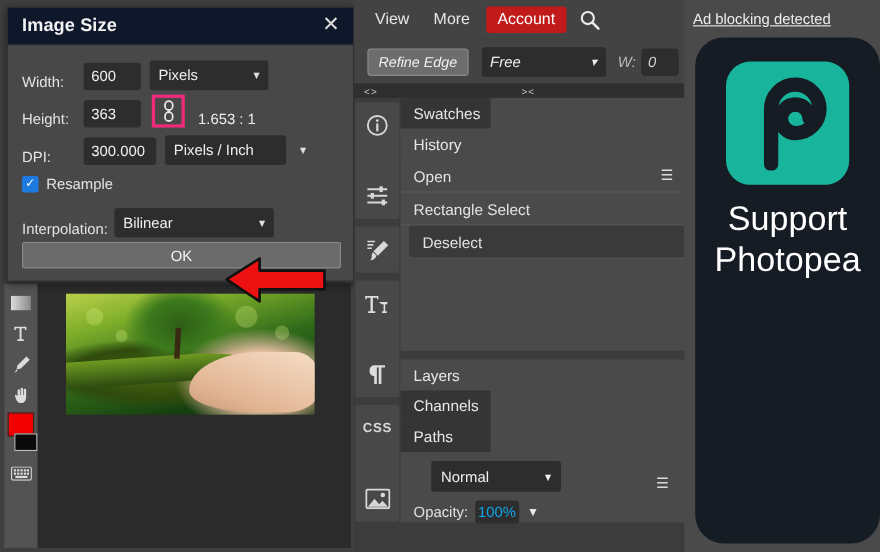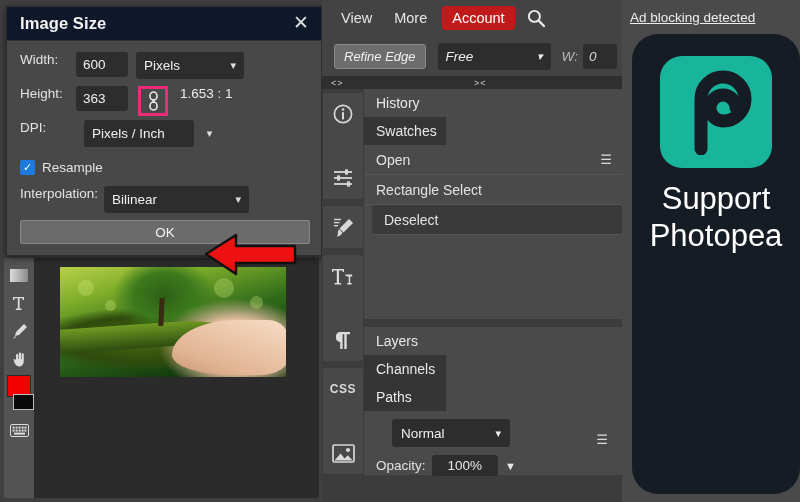--- a/index.html
+++ b/index.html
@@ -90,21 +90,21 @@
   .dlg-title h1 {
     font-size: 16.5px; font-weight: bold; color: #f2f2f2;
     letter-spacing: .1px;
   }
   .dlg-close {
     margin-left: auto; color: #dcdcdc; font-size: 19px;
     width: 24px; height: 24px; line-height: 22px; text-align: center;
     cursor: pointer; font-weight: 300;
   }
   .dlg-body { padding: 11px 13px 0 13px; }
-  .row { display: flex; align-items: flex-start; height: 30px; margin-bottom: 4px; }
+  .row { display: flex; align-items: flex-end; height: 30px; margin-bottom: 4px; }
   .lbl { color: #e3e3e3; font-size: 13.5px; }
   .lbl-w { width: 56px; }
   .inp {
     background: #2d2d2d; color: #efefef; font-size: 13.5px;
     border: none; border-radius: 3px;
     height: 25px; padding: 0 7px;
     display: flex; align-items: center;
     overflow: hidden; white-space: nowrap;
     font-family: "Liberation Sans", sans-serif;
   }
@@ -228,22 +228,22 @@
     background: #2d2d2d; color: #efefef; font-size: 13.5px;
     border-radius: 3px; height: 28px; width: 118px;
     display: flex; align-items: center; padding: 0 9px;
     margin: 8px 0 0 12px;
   }
   .opac-row {
     display: flex; align-items: center; margin: 8px 0 0 12px;
     color: #e2e2e2; font-size: 13.5px;
   }
   .opac-val {
-    background: #2d2d2d; color: #e5e5e5; border-radius: 3px;
-    padding: 3px 16px; margin-left: 6px; font-size: 13.5px;
+    background: #2d2d2d; color: #0ea5e9; border-radius: 3px;
+    padding: 3px 3px; margin-left: 6px; font-size: 13.5px;
   }
   .tri { margin-left: 7px; font-size: 11px; color: #e9e9e9; }
 
   
   .adcol {
     position: absolute; left: 622px; top: 0;
     width: 178px; height: 502px; background: #4a4a4a;
   }
   .adblock-lbl {
     height: 34px; display: flex; align-items: center; padding-left: 8px;
@@ -353,20 +353,21 @@
               <rect x="3" y="11" width="7" height="8" rx="3.5" fill="none" stroke="#e8e8e8" stroke-width="1.6"></rect>
               <rect x="5.4" y="8.2" width="2.2" height="3.6" fill="#e8e8e8"></rect>
             </svg>
           </span>
         </span>
         <span class="ratio">1.653 : 1</span>
       </div>
 
       <div class="row">
         <span class="lbl lbl-w">DPI:</span>
+        <span class="inp inp-dpi">300.000</span>
         <span class="sel sel-dpi">
           <span>Pixels / Inch</span>
           <span class="chev">▾</span>
         </span>
       </div>
 
       <div class="chk-row">
         <span class="chk">✓</span>
         <span class="lbl">Resample</span>
       </div>
@@ -478,22 +479,22 @@
                 <circle cx="16" cy="6" r="2.1" fill="#d8d8d8"></circle>
                 <path d="M2.5 16.6l6-7.2 4.2 5 3-3.2 5 5.4z" fill="#d8d8d8"></path>
               </svg>
           </div>
         </div>
       </div>
 
       <div class="panels">
 
         <div class="pgroup">
+          <div class="ptab inactive">Swatches</div>
           <div class="ptab active">History</div>
-          <div class="ptab inactive">Swatches</div>
           <div class="plist-item">
             <span>Open</span>
             <span class="hamb">☰</span>
           </div>
           <div class="plist-item">
             <span>Rectangle Select</span>
           </div>
           <div class="plist-item sel">
             <span>Deselect</span>
           </div>

